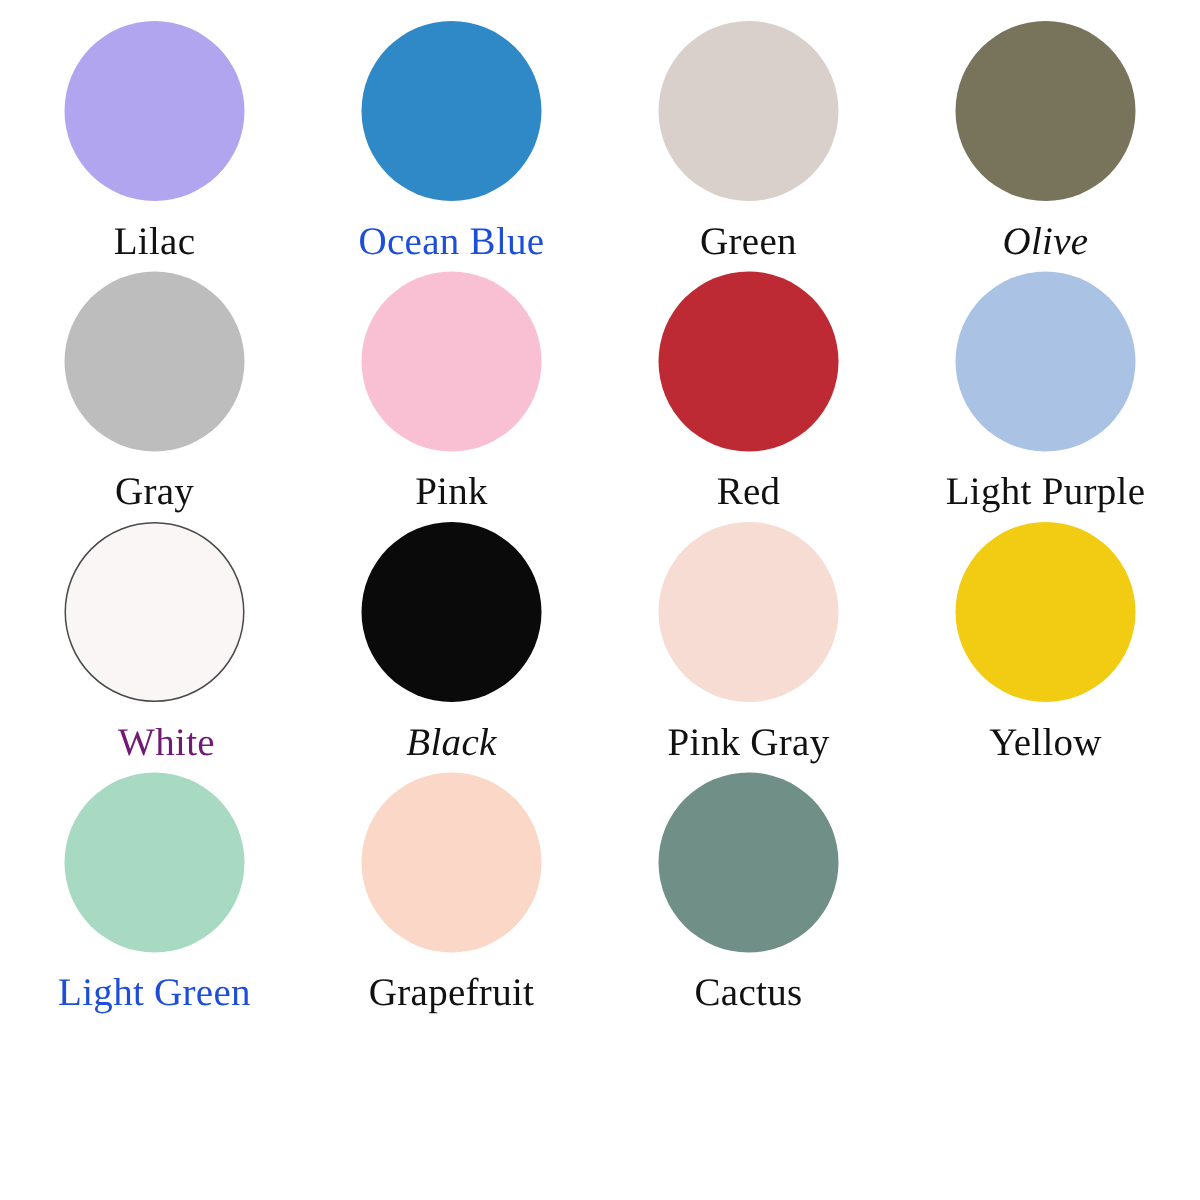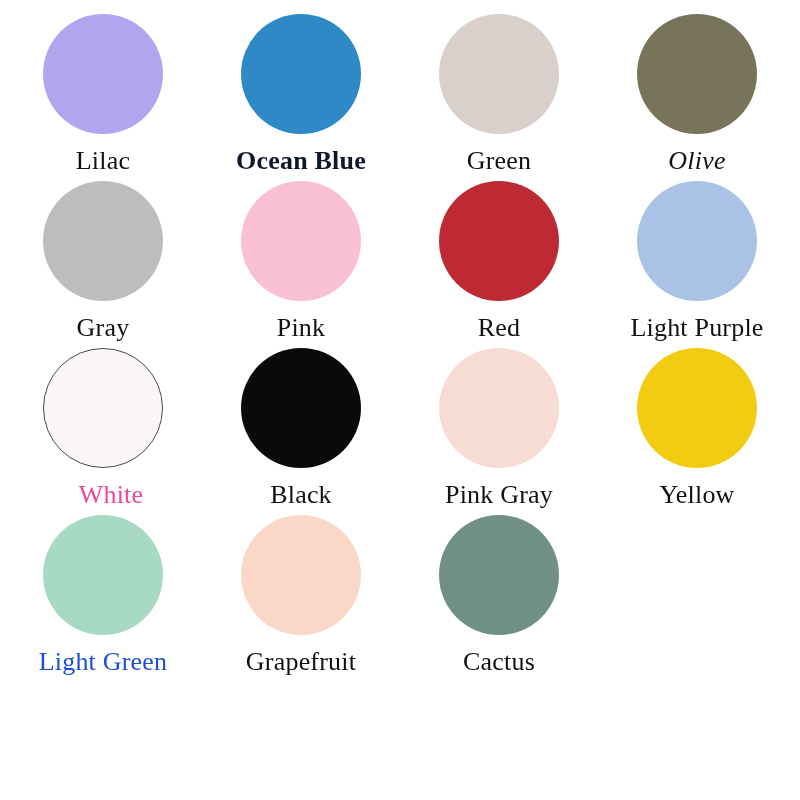--- a/index.html
+++ b/index.html
@@ -64,21 +64,21 @@
 </head>
 <body>
 
 <div id="palette-grid" style="background: rgb(255, 255, 255);">
     <div class="swatch-cell">
       <div class="swatch-circle" style="background: rgb(178, 165, 240);"></div>
       <div class="swatch-label" style="color: rgb(17, 17, 17);">Lilac</div>
     </div>
     <div class="swatch-cell">
       <div class="swatch-circle" style="background: rgb(46, 137, 198);"></div>
-      <div class="swatch-label" style="color: #0f172a; font-weight: bold;">Ocean Blue</div>
+      <div class="swatch-label" style="color: #1d4ed8;">Ocean Blue</div>
     </div>
     <div class="swatch-cell">
       <div class="swatch-circle" style="background: rgb(217, 207, 203);"></div>
       <div class="swatch-label" style="color: rgb(17, 17, 17);">Green</div>
     </div>
     <div class="swatch-cell">
       <div class="swatch-circle" style="background: rgb(120, 115, 91);"></div>
       <div class="swatch-label" style="color: rgb(17, 17, 17); font-style: italic;">Olive</div>
     </div>
     <div class="swatch-cell">
@@ -92,25 +92,25 @@
     <div class="swatch-cell">
       <div class="swatch-circle" style="background: rgb(190, 42, 51);"></div>
       <div class="swatch-label" style="color: rgb(17, 17, 17);">Red</div>
     </div>
     <div class="swatch-cell">
       <div class="swatch-circle" style="background: rgb(170, 195, 228);"></div>
       <div class="swatch-label" style="color: rgb(17, 17, 17);">Light Purple</div>
     </div>
     <div class="swatch-cell">
       <div class="swatch-circle has-outline" style="background: rgb(250, 246, 245); border-color: rgb(74, 74, 74);"></div>
-      <div class="swatch-label" style="color: #ec4899; margin-left: 16px;">White</div>
+      <div class="swatch-label" style="color: #701a75; margin-left: 16px;">White</div>
     </div>
     <div class="swatch-cell">
       <div class="swatch-circle" style="background: rgb(10, 10, 10);"></div>
-      <div class="swatch-label" style="color: rgb(17, 17, 17);">Black</div>
+      <div class="swatch-label" style="color: rgb(17, 17, 17); font-style: italic;">Black</div>
     </div>
     <div class="swatch-cell">
       <div class="swatch-circle" style="background: rgb(246, 220, 210);"></div>
       <div class="swatch-label" style="color: rgb(17, 17, 17);">Pink Gray</div>
     </div>
     <div class="swatch-cell">
       <div class="swatch-circle" style="background: rgb(242, 204, 18);"></div>
       <div class="swatch-label" style="color: rgb(17, 17, 17);">Yellow</div>
     </div>
     <div class="swatch-cell">

